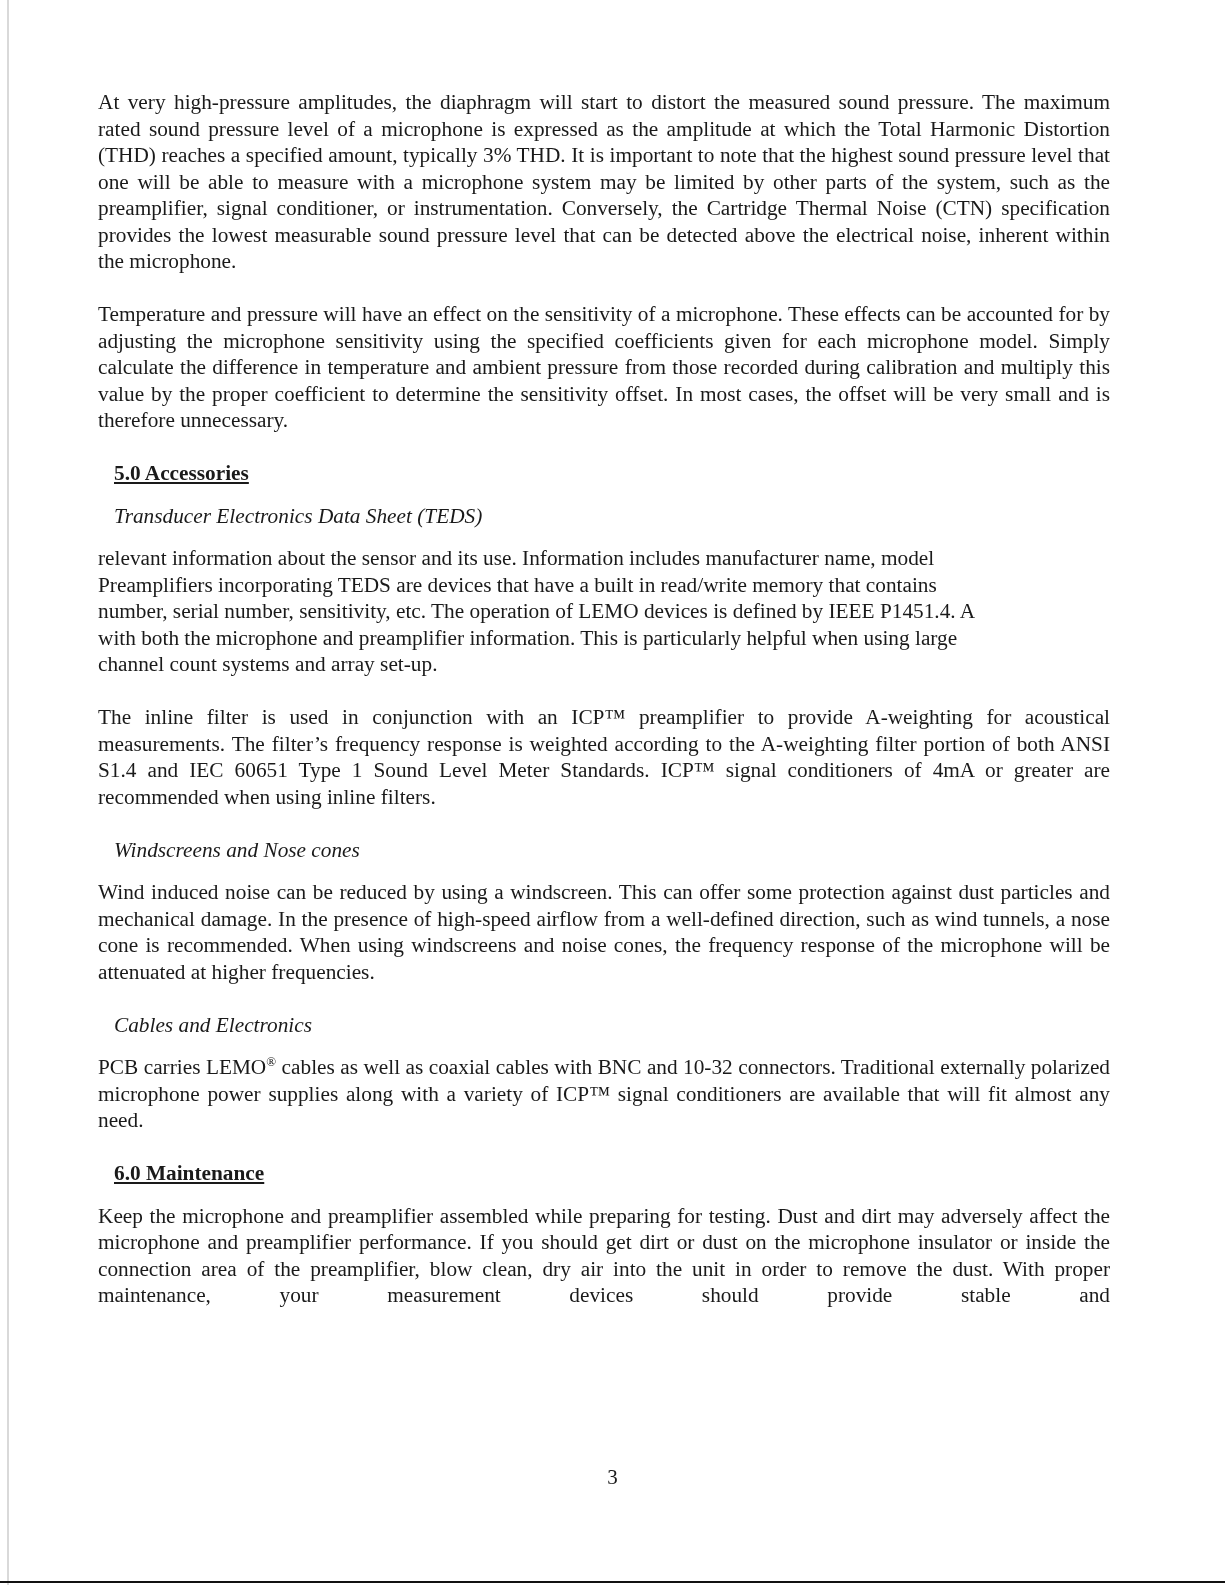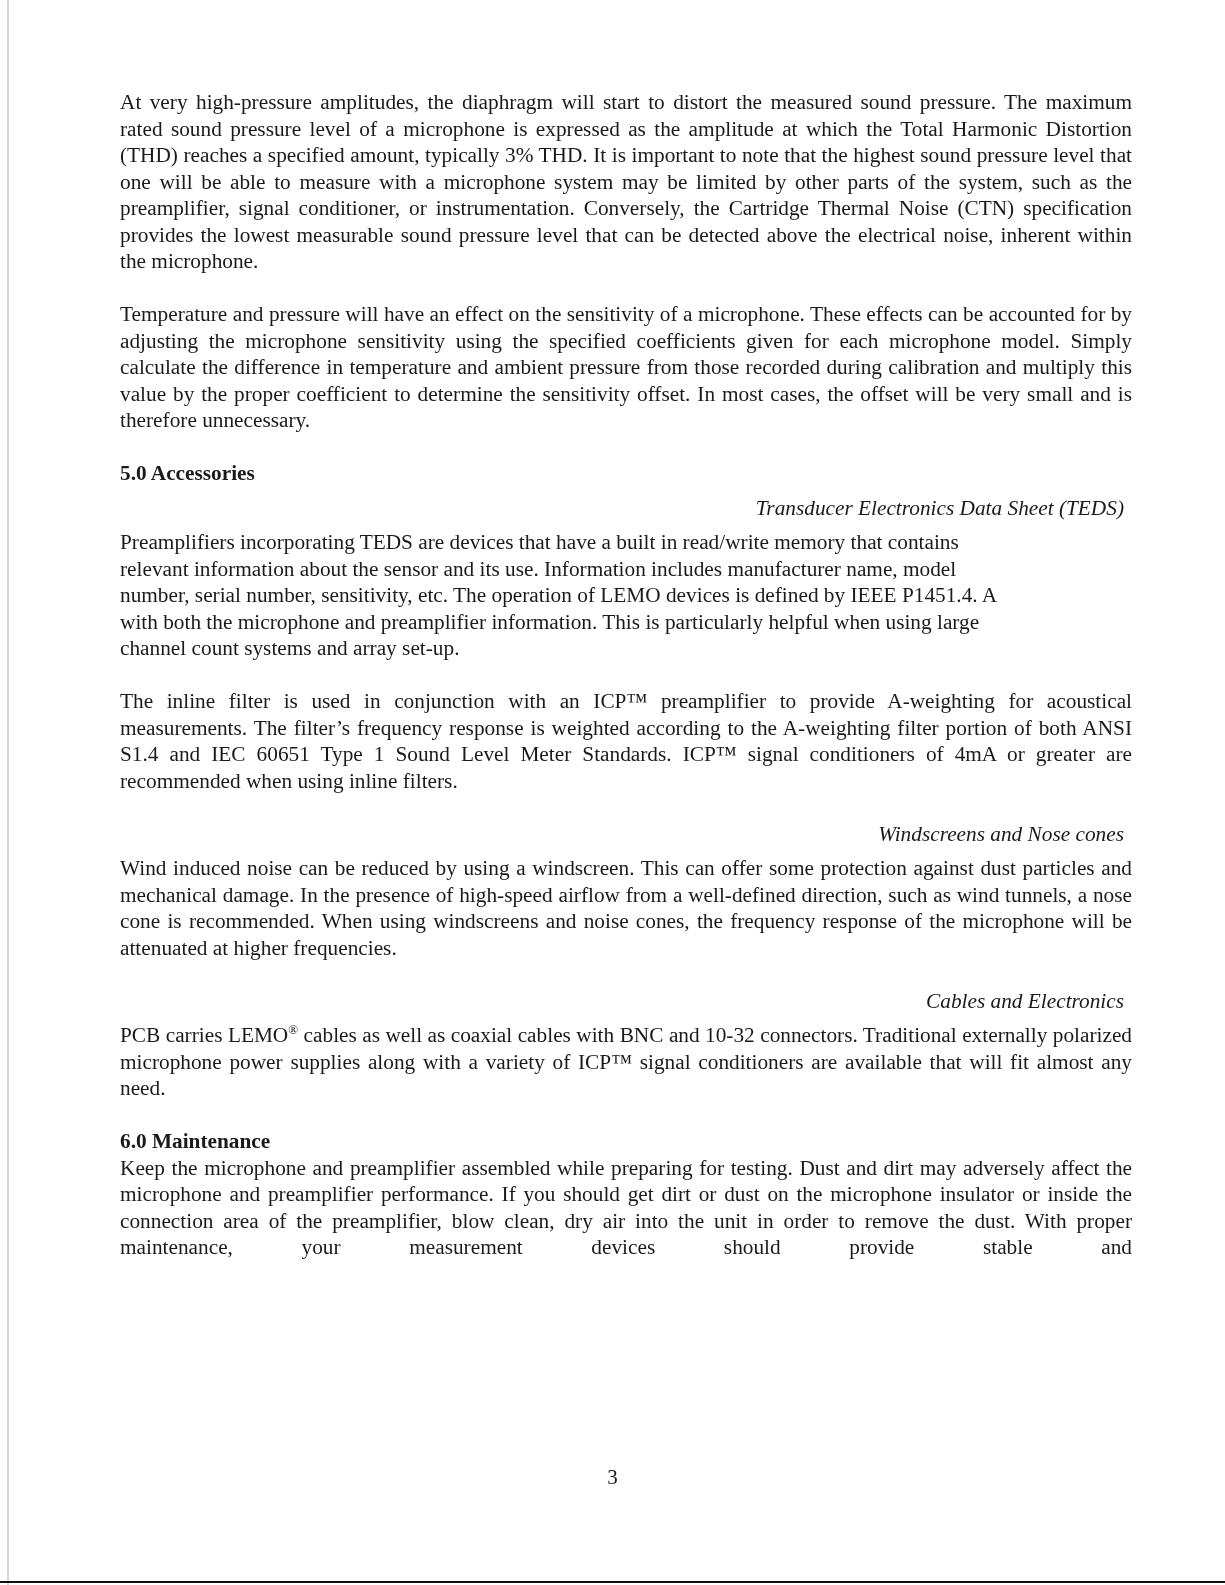--- a/index.html
+++ b/index.html
@@ -26,43 +26,43 @@
     .scan-edge-bottom {
       position: absolute;
       left: 0;
       bottom: 2px;
       width: 1225px;
       height: 2px;
       background: #111;
     }
     .page {
       position: absolute;
-      left: 120px;
+      left: 98px;
       top: 89px;
       width: 1012px;
       font-size: 21.3px;
       line-height: 26.5px;
     }
     .para {
       margin: 0 0 26.5px 0;
       text-align: justify;
       text-align-last: left;
     }
     .para.ragged {
       text-align: left;
       width: 990px;
     }
     .section-heading {
       font-weight: bold;
-      margin: 0;
+      margin: 16px;
+      text-decoration: underline;
     }
     .sub-heading {
       font-style: italic;
-      margin: 8px;
-      text-align: right;
+      margin: 16px;
     }
     .block {
       margin: 0 0 26.5px 0;
     }
     .block .para {
       margin: 0;
     }
     sup.reg {
       font-size: 13px;
       line-height: 0;
@@ -86,22 +86,22 @@
 <div class="page">
 
   <p class="para">At very high-pressure amplitudes, the diaphragm will start to distort the measured sound pressure.  The maximum rated sound pressure level of a microphone is expressed as the amplitude at which the Total Harmonic Distortion (THD) reaches a specified amount, typically 3% THD.  It is important to note that the highest sound pressure level that one will be able to measure with a microphone system may be limited by other parts of the system, such as the preamplifier, signal conditioner, or instrumentation. Conversely, the Cartridge Thermal Noise (CTN) specification provides the lowest measurable sound pressure level that can be detected above the electrical noise, inherent within the microphone.</p>
 
   <p class="para">Temperature and pressure will have an effect on the sensitivity of a microphone.  These effects can be accounted for by adjusting the microphone sensitivity using the specified coefficients given for each microphone model.  Simply calculate the difference in temperature and ambient pressure from those recorded during calibration and multiply this value by the proper coefficient to determine the sensitivity offset.  In most cases, the offset will be very small and is therefore unnecessary.</p>
 
   <div class="block">
     <p class="section-heading">5.0 Accessories</p>
     <p class="sub-heading">Transducer Electronics Data Sheet (TEDS)</p>
     <p class="para ragged">
+      <span class="line">relevant information about the sensor and its use.  Information includes manufacturer name, model</span>
       <span class="line">Preamplifiers incorporating TEDS are devices that have a built in read/write memory that contains</span>
-      <span class="line">relevant information about the sensor and its use.  Information includes manufacturer name, model</span>
       <span class="line">number, serial number, sensitivity, etc.  The operation of LEMO devices is defined by IEEE P1451.4.  A</span>
       <span class="line">with both the microphone and preamplifier information.  This is particularly helpful when using large</span>
       <span class="line">channel count systems and array set-up.</span>
     </p>
   </div>
 
   <div class="block">
     <p class="para">The inline filter is used in conjunction with an ICP™ preamplifier to provide A-weighting for acoustical measurements.  The filter’s frequency response is weighted according to the A-weighting filter portion of both ANSI S1.4 and IEC 60651 Type 1 Sound Level Meter Standards.  ICP™ signal conditioners of 4mA or greater are recommended when using inline filters.</p>
   </div>
 

